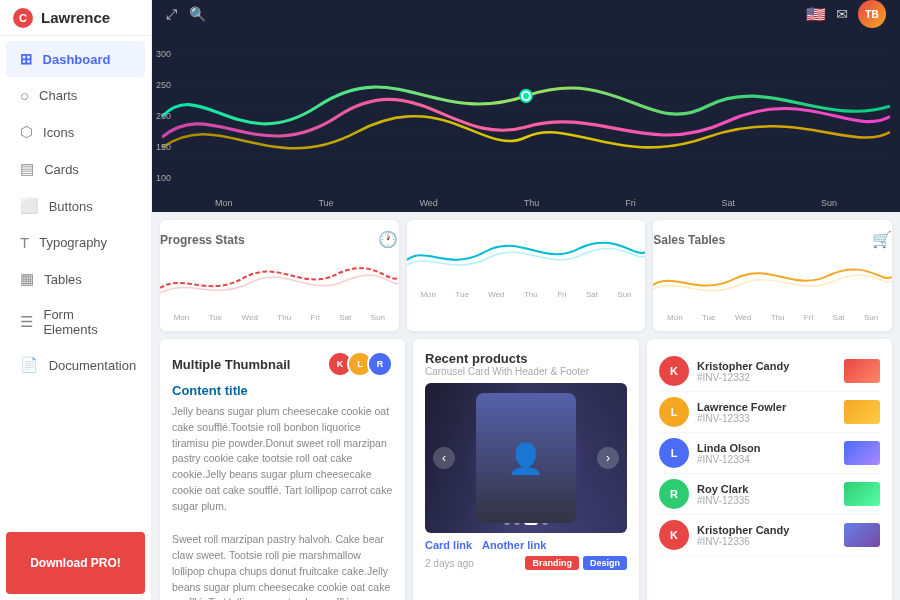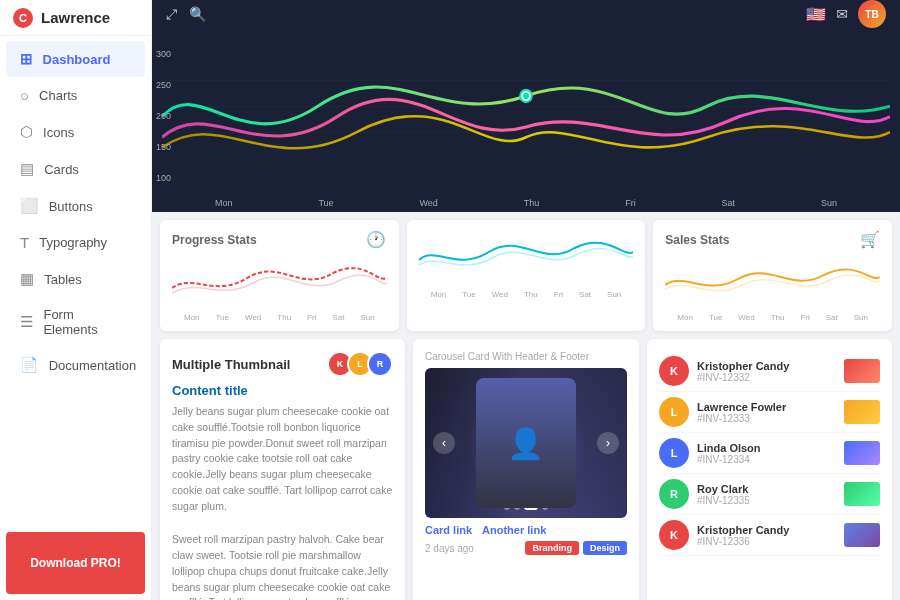--- a/index.html
+++ b/index.html
@@ -96,21 +96,21 @@
     
     .stats-row {
       display: flex;
       gap: 8px;
       padding: 8px;
     }
     .stat-card {
       flex: 1;
       background: #fff;
       border-radius: 6px;
-      padding: 10px 12px 6px;
+      padding: 10px 0 6px;
       box-shadow: 0 1px 4px rgba(0,0,0,0.07);
     }
     .stat-card-header {
       display: flex; justify-content: space-between; align-items: center;
       margin-bottom: 4px;
     }
     .stat-title { font-size: 12px; color: #666; font-weight: 600; }
     .stat-icon { font-size: 16px; }
     .stat-mini-chart { width: 100%; height: 55px; }
 
@@ -444,21 +444,21 @@
         <span class="mini-x-label">Wed</span>
         <span class="mini-x-label">Thu</span>
         <span class="mini-x-label">Fri</span>
         <span class="mini-x-label">Sat</span>
         <span class="mini-x-label">Sun</span>
       </div>
     </div>
 
     <div class="stat-card">
       <div class="stat-card-header">
-        <span class="stat-title">Sales Stats</span>
+        <span class="stat-title">Sales Tables</span>
         <span class="stat-icon" style="color:#f5a623;">🛒</span>
       </div>
       <svg class="stat-mini-chart" viewBox="0 0 200 55" preserveAspectRatio="none">
         <path d="M0,32 C18,18 38,44 68,26 C98,8 118,40 148,22 C178,6 192,30 200,24" fill="none" stroke="#f5a623" stroke-width="2"></path>
         <path d="M0,36 C22,24 42,48 72,32 C102,16 122,44 152,28 C182,12 194,34 200,28" fill="none" stroke="#ffcc66" stroke-width="1.5" opacity="0.4"></path>
       </svg>
       <div class="mini-x-labels">
         <span class="mini-x-label">Mon</span>
         <span class="mini-x-label">Tue</span>
         <span class="mini-x-label">Wed</span>
@@ -482,20 +482,21 @@
         </div>
       </div>
       <div class="content-title">Content title</div>
       <div class="content-text">Jelly beans sugar plum cheesecake cookie oat cake soufflé.Tootsie roll bonbon liquorice tiramisu pie powder.Donut sweet roll marzipan pastry cookie cake tootsie roll oat cake cookie.Jelly beans sugar plum cheesecake cookie oat cake soufflé. Tart lollipop carrot cake sugar plum.</div>
       <br>
       <div class="content-text">Sweet roll marzipan pastry halvoh. Cake bear claw sweet. Tootsie roll pie marshmallow lollipop chupa chups donut fruitcake cake.Jelly beans sugar plum cheesecake cookie oat cake soufflé. Tart lollipop carrot cake soufflé. Marshmallow wafer tiramisu jelly beans.</div>
     </div>
 
     <div class="products-card">
       <div class="products-card-header">
+        <div class="products-title">Recent products</div>
         <div class="products-subtitle">Carousel Card With Header &amp; Footer</div>
       </div>
       <div class="product-img-container">
         <div class="product-img-overlay"></div>
         <div class="purple-blob"></div>
         <div class="teal-glow"></div>
         <div class="product-figure">👤</div>
         <button class="carousel-btn left">‹</button>
         <button class="carousel-btn right">›</button>
         <div class="carousel-dots">

